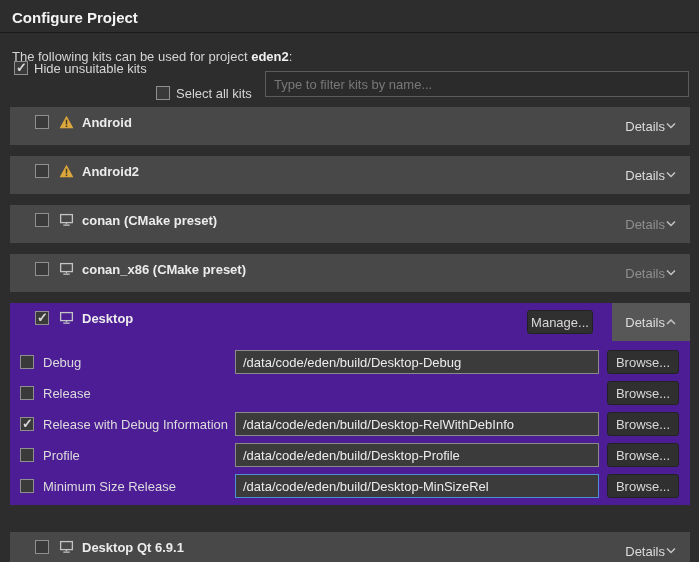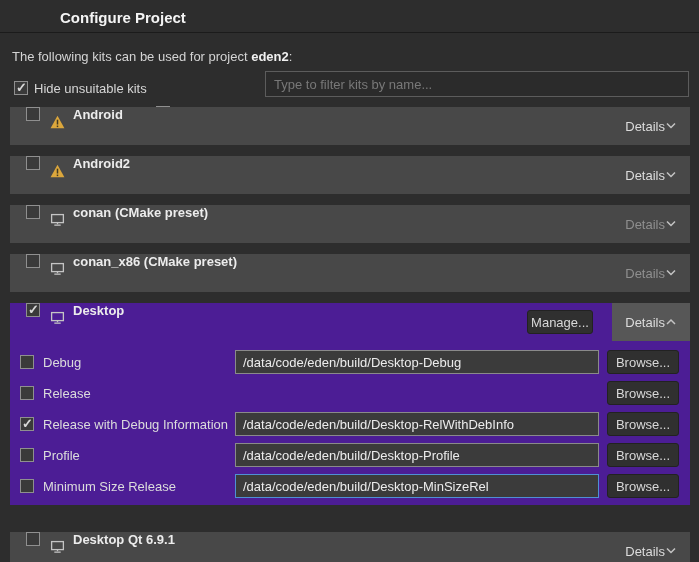--- a/index.html
+++ b/index.html
@@ -2,40 +2,40 @@
 <html><head>
 <meta charset="utf-8">
 <style>
   * { margin:0; padding:0; box-sizing:border-box; }
   html,body { width:699px; height:562px; }
   body {
     position:relative; overflow:hidden;
     background:#2d2d2d; color:#d6d6d6;
     font-family:"Liberation Sans", sans-serif; font-size:13px;
   }
-  .page-title { position:absolute; left:12px; top:9px; font-size:15px; font-weight:bold; color:#f4f4f4;margin-left:48px; }
+  .page-title { position:absolute; left:12px; top:9px; font-size:15px; font-weight:bold; color:#f4f4f4; }
   .title-sep { position:absolute; left:0; top:32px; width:699px; height:1px; background:#1b1b1b; }
   .intro { position:absolute; left:12px; top:49px; font-size:13px; color:#d4d4d4; }
   .intro .proj { font-weight:bold; color:#f0f0f0; }
 
   .cb { display:inline-block; width:14px; height:14px; background:#3a3a3a;
         border:1px solid #8f8f8f; position:relative; flex:0 0 auto; }
   .cb.checked::after { content:"\2713"; position:absolute; left:1px; top:-2px;
         font-size:13px; font-weight:bold; color:#d8d8d8; }
 
-  .tb-item { position:absolute; top:80px; height:16px; display:flex; align-items:center; gap:6px;
+  .tb-item { position:absolute; top:60px; height:16px; display:flex; align-items:center; gap:6px;
         font-size:13px; color:#d6d6d6; cursor:default; }
   .filter-input { position:absolute; left:265px; top:71px; width:424px; height:26px;
         background:#2b2b2b; border:1px solid #5c5c5c; color:#e0e0e0;
         padding:0 8px; font-family:"Liberation Sans", sans-serif; font-size:13px; outline:none; }
   .filter-input::placeholder { color:#787878; }
 
   .kit-row { position:absolute; left:10px; width:680px; height:38px; background:#484848; }
   .kit-head { position:absolute; left:0; top:0; width:100%; height:30px;
-        display:flex; padding-left:16px; }
+        display:flex; align-items:center; padding-left:25px; }
   .kit-icon { margin-left:10px; display:flex; align-items:center; }
   .kit-name { margin-left:8px; font-size:13px; font-weight:bold; color:#ececec; }
   .kit-details { position:absolute; right:0; top:0; height:38px;
         display:flex; align-items:center; padding:0 13px;
         font-size:13px; color:#dcdcdc; cursor:default; }
   .kit-details.dim .details-label { color:#8f8f8f; }
   .kit-details.expanded { background:#575757; }
 
   .kit-card { position:absolute; left:10px; top:303px; width:680px; height:202px; background:#4c1d95; }
 

